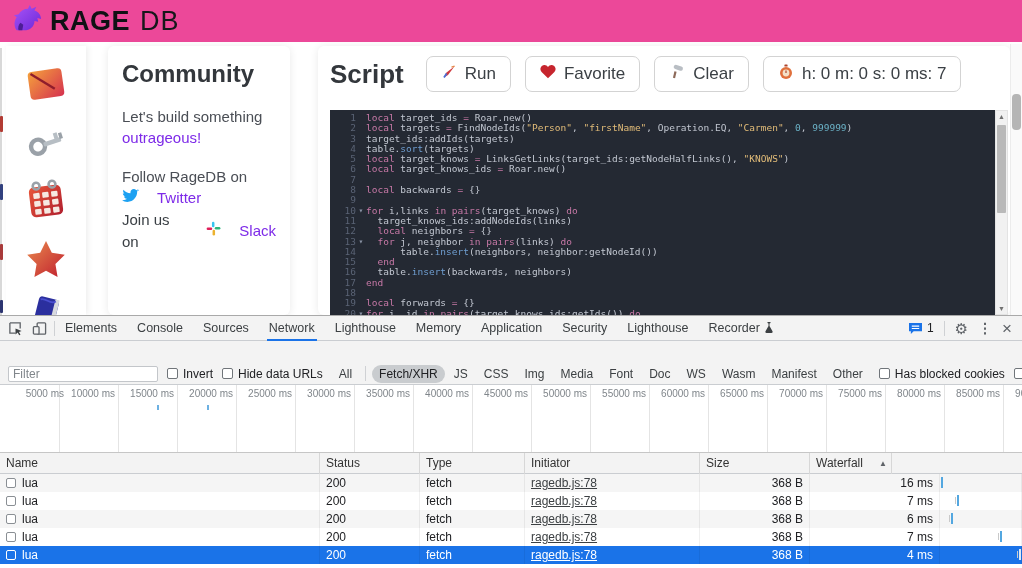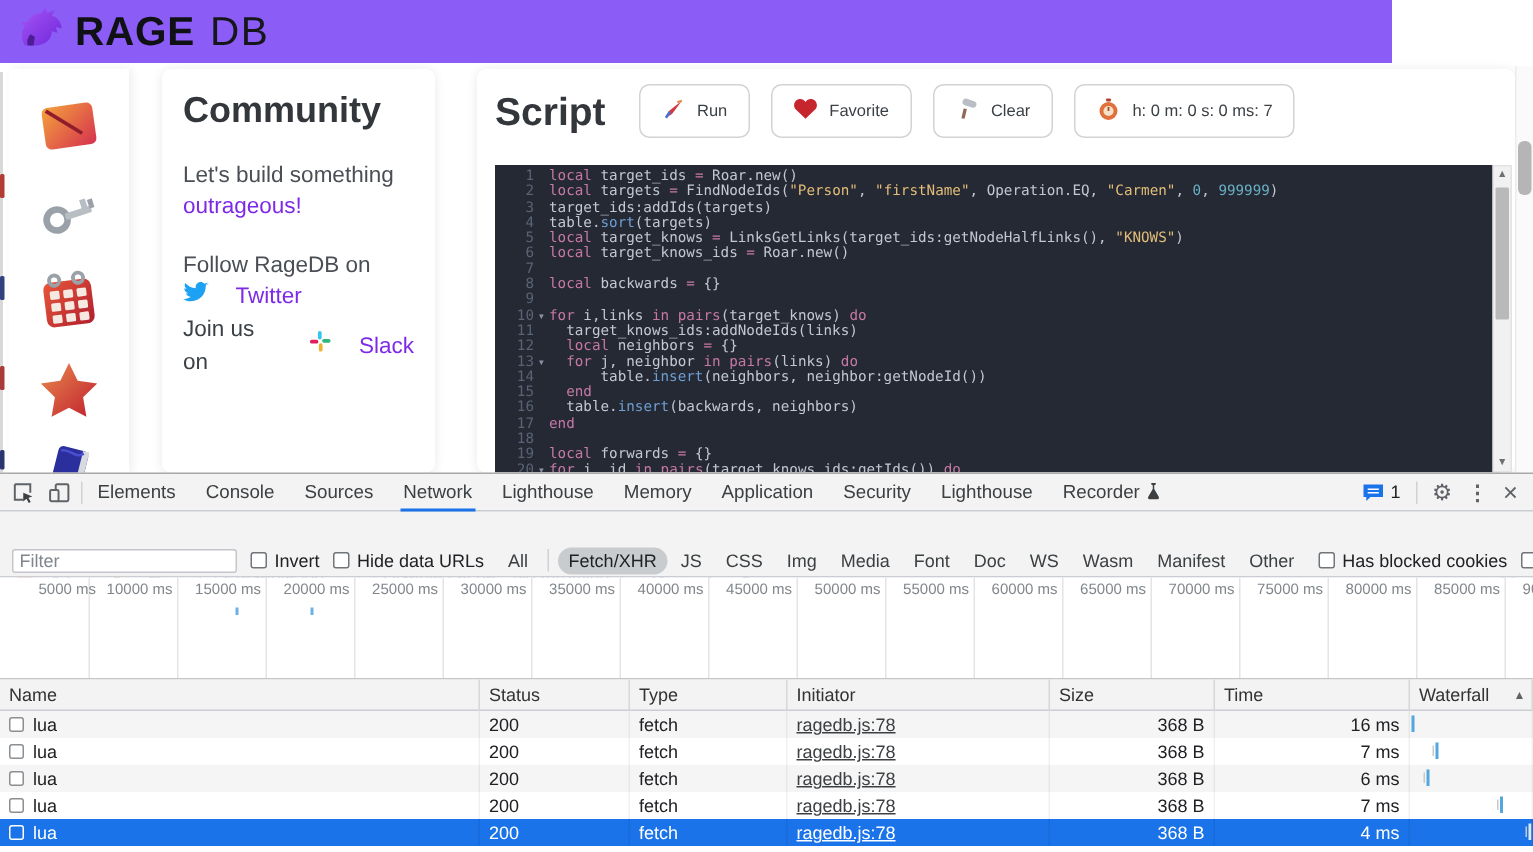--- a/index.html
+++ b/index.html
@@ -1,20 +1,20 @@
 <!DOCTYPE html>
 <html><head>
 <meta charset="utf-8">
 <style>
   html,body{margin:0;padding:0;background:#fff;}
   *{box-sizing:border-box;}
   .stage{position:relative;width:1022px;height:568px;overflow:hidden;background:#fff;
          font-family:"Liberation Sans",sans-serif;color:#3b4045;}
   
-  .hdr{position:absolute;left:0;top:0;width:928px;height:42px;background:#8b5cf6;display:flex;align-items:center;padding-left:10px;}
+  .hdr{position:absolute;left:0;top:0;width:1022px;height:42px;background:#ec4899;display:flex;align-items:center;padding-left:10px;}
   .brand{display:flex;align-items:center;gap:6px;}
   .brand-bold{font-size:27px;font-weight:800;color:#101114;letter-spacing:.5px;}
   .brand-light{font-size:27px;font-weight:400;color:#16171a;margin-left:4px;letter-spacing:1px;}
   
   .edge-line{position:absolute;left:0;top:48px;width:2px;height:267px;background:#d8d8d8;}
   .sliver{position:absolute;left:0;width:3px;border-radius:1px;}
   .railcard{position:absolute;left:6px;top:46px;width:80px;height:269px;background:#fff;
             box-shadow:2px 0 6px rgba(0,0,0,.07);display:flex;flex-direction:column;align-items:center;}
   .rail-ic{width:46px;height:46px;display:flex;align-items:center;justify-content:center;cursor:pointer;}
   
@@ -24,21 +24,21 @@
   .com-line{font-size:15px;color:#4a4e55;line-height:21px;}
   .lnk{cursor:pointer;}
   .com-gap{height:18px;}
   .icon-row{display:flex;align-items:center;gap:18px;font-size:15px;line-height:22px;}
   
   .scriptcard{position:absolute;left:318px;top:46px;width:692px;height:269px;background:#fff;
               box-shadow:0 1px 8px rgba(0,0,0,.09);border-radius:6px;}
   .script-head{position:absolute;left:12px;top:10px;display:flex;align-items:center;gap:14px;}
   .script-title{font-size:26px;font-weight:800;color:#33373c;margin-right:8px;}
   .sbtn{display:flex;align-items:center;gap:8px;height:36px;padding:0 14px;background:#fff;
-        border:1px solid #d3d3d3;border-radius:7px;font-size:11px;color:#3b4045;cursor:pointer;white-space:nowrap;}
+        border:1px solid #d3d3d3;border-radius:7px;font-size:17px;color:#3b4045;cursor:pointer;white-space:nowrap;}
   
   .editor{position:absolute;left:12px;top:64px;width:670px;height:205px;background:#242933;overflow:hidden;}
   .cl{display:flex;height:10.3px;line-height:10.3px;font-family:"DejaVu Sans Mono",monospace;font-size:9.5px;white-space:pre;}
   .cl .gut{width:26px;text-align:right;color:#5a6375;flex:none;}
   .cl .fold{width:10px;color:#8a93a5;text-align:center;flex:none;font-size:8px;}
   .cl .src{flex:1;}
   .tk-k{color:#c678a6;}
   .tk-p{color:#c2c7d1;}
   .tk-s{color:#e3bd79;}
   .tk-n{color:#6ab0c5;}
@@ -517,21 +517,20 @@
         <div class="otick" style="left: 157px; top: 20px;"></div>
         <div class="otick" style="left: 207px; top: 20px;"></div>
       </div>
 
     <div class="dt-thead">
         <div class="hcell" style="width: 320px;"><span>Name</span></div>
         <div class="hcell" style="width: 100px;"><span>Status</span></div>
         <div class="hcell" style="width: 105px;"><span>Type</span></div>
         <div class="hcell" style="width: 175px;"><span>Initiator</span></div>
         <div class="hcell" style="width: 110px;"><span>Size</span></div>
-        <div class="hcell" style="width: 130px;"><span>Time</span></div>
         <div class="hcell" style="width: 82px;"><span>Waterfall</span><span class="sortmark">▲</span></div>
       </div>
 
     <div class="dt-rows">
         <div class="nrow odd">
           <div class="ncell" style="width: 320px;">
             <span class="rowcb"></span>
             <span>lua</span>
           </div>
           <div class="ncell" style="width: 100px;">

